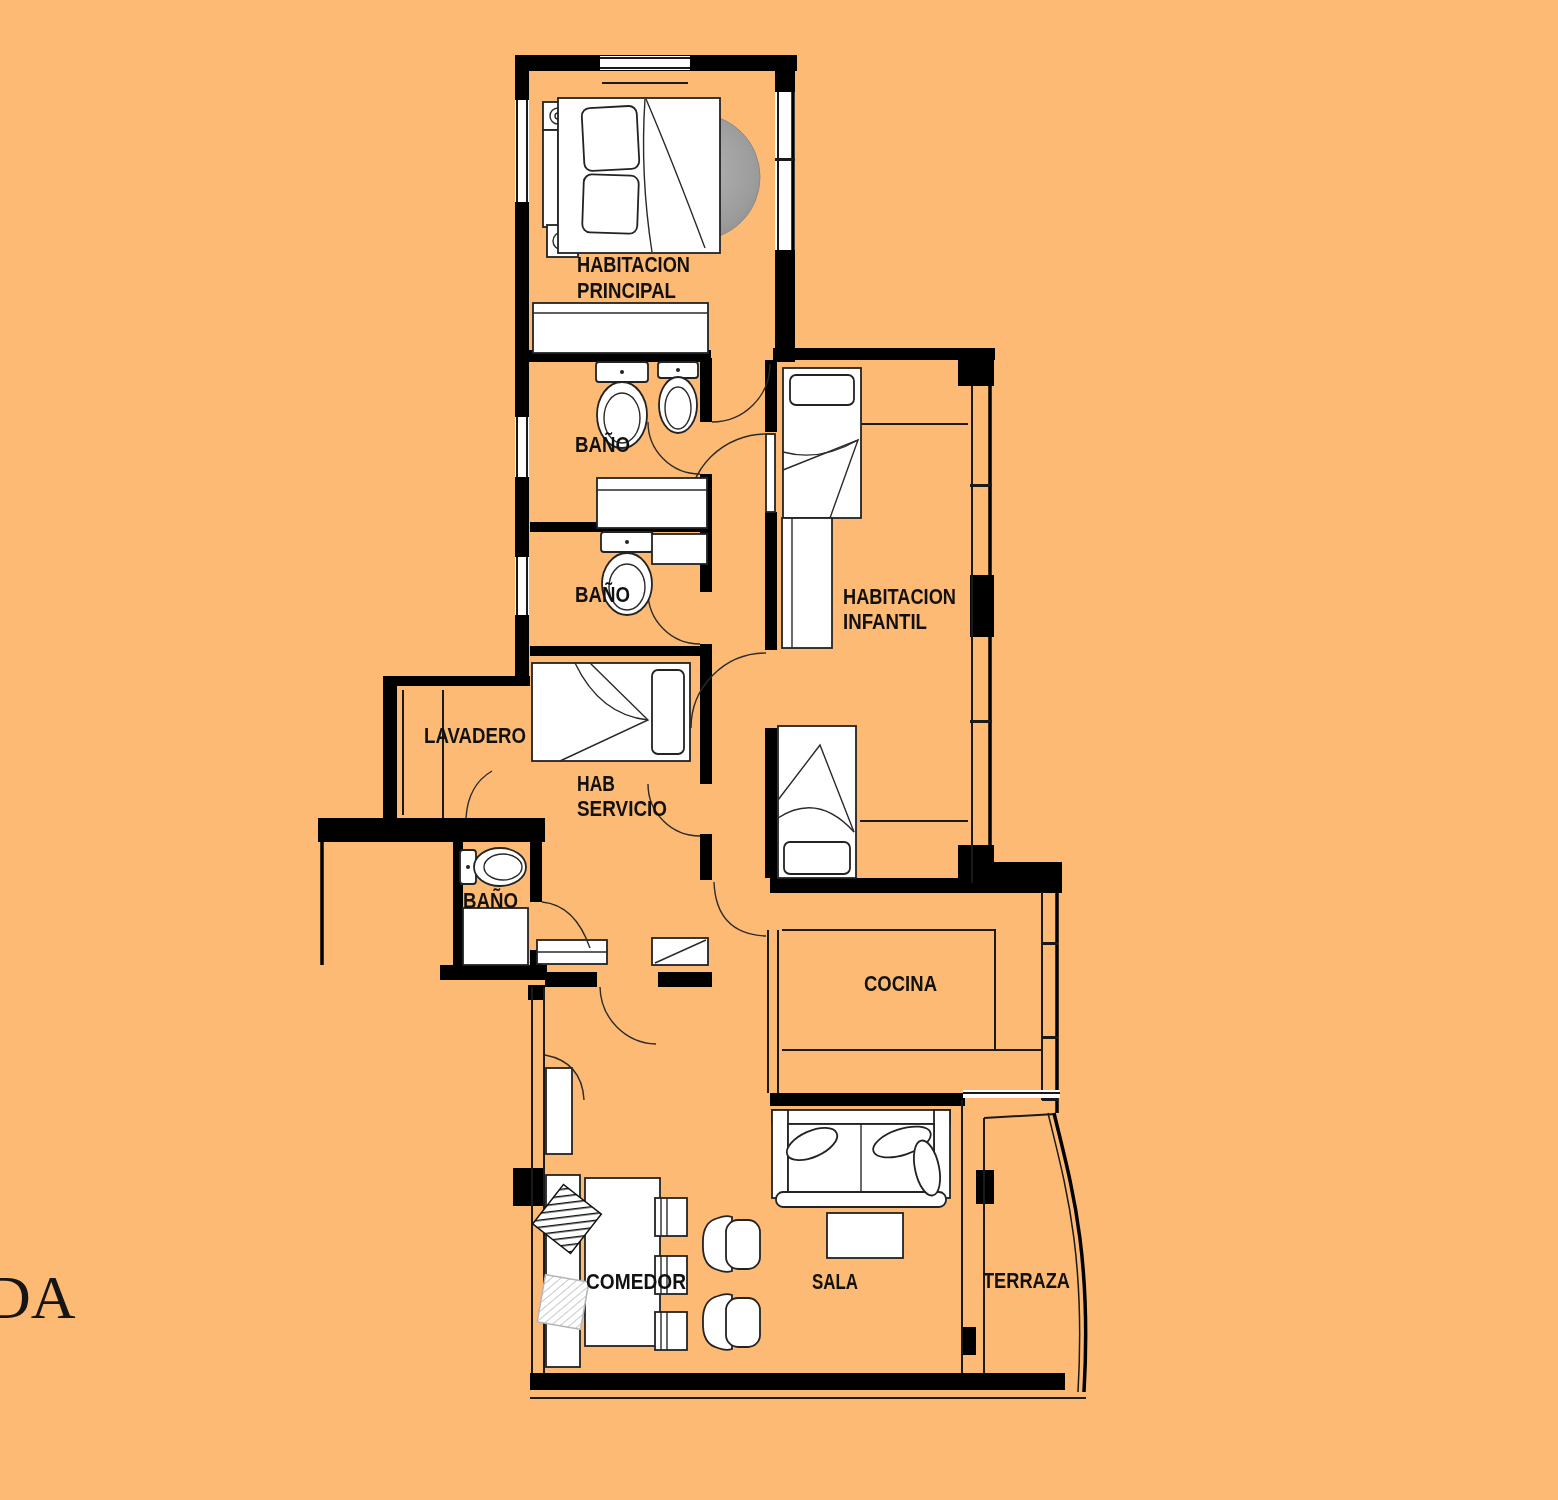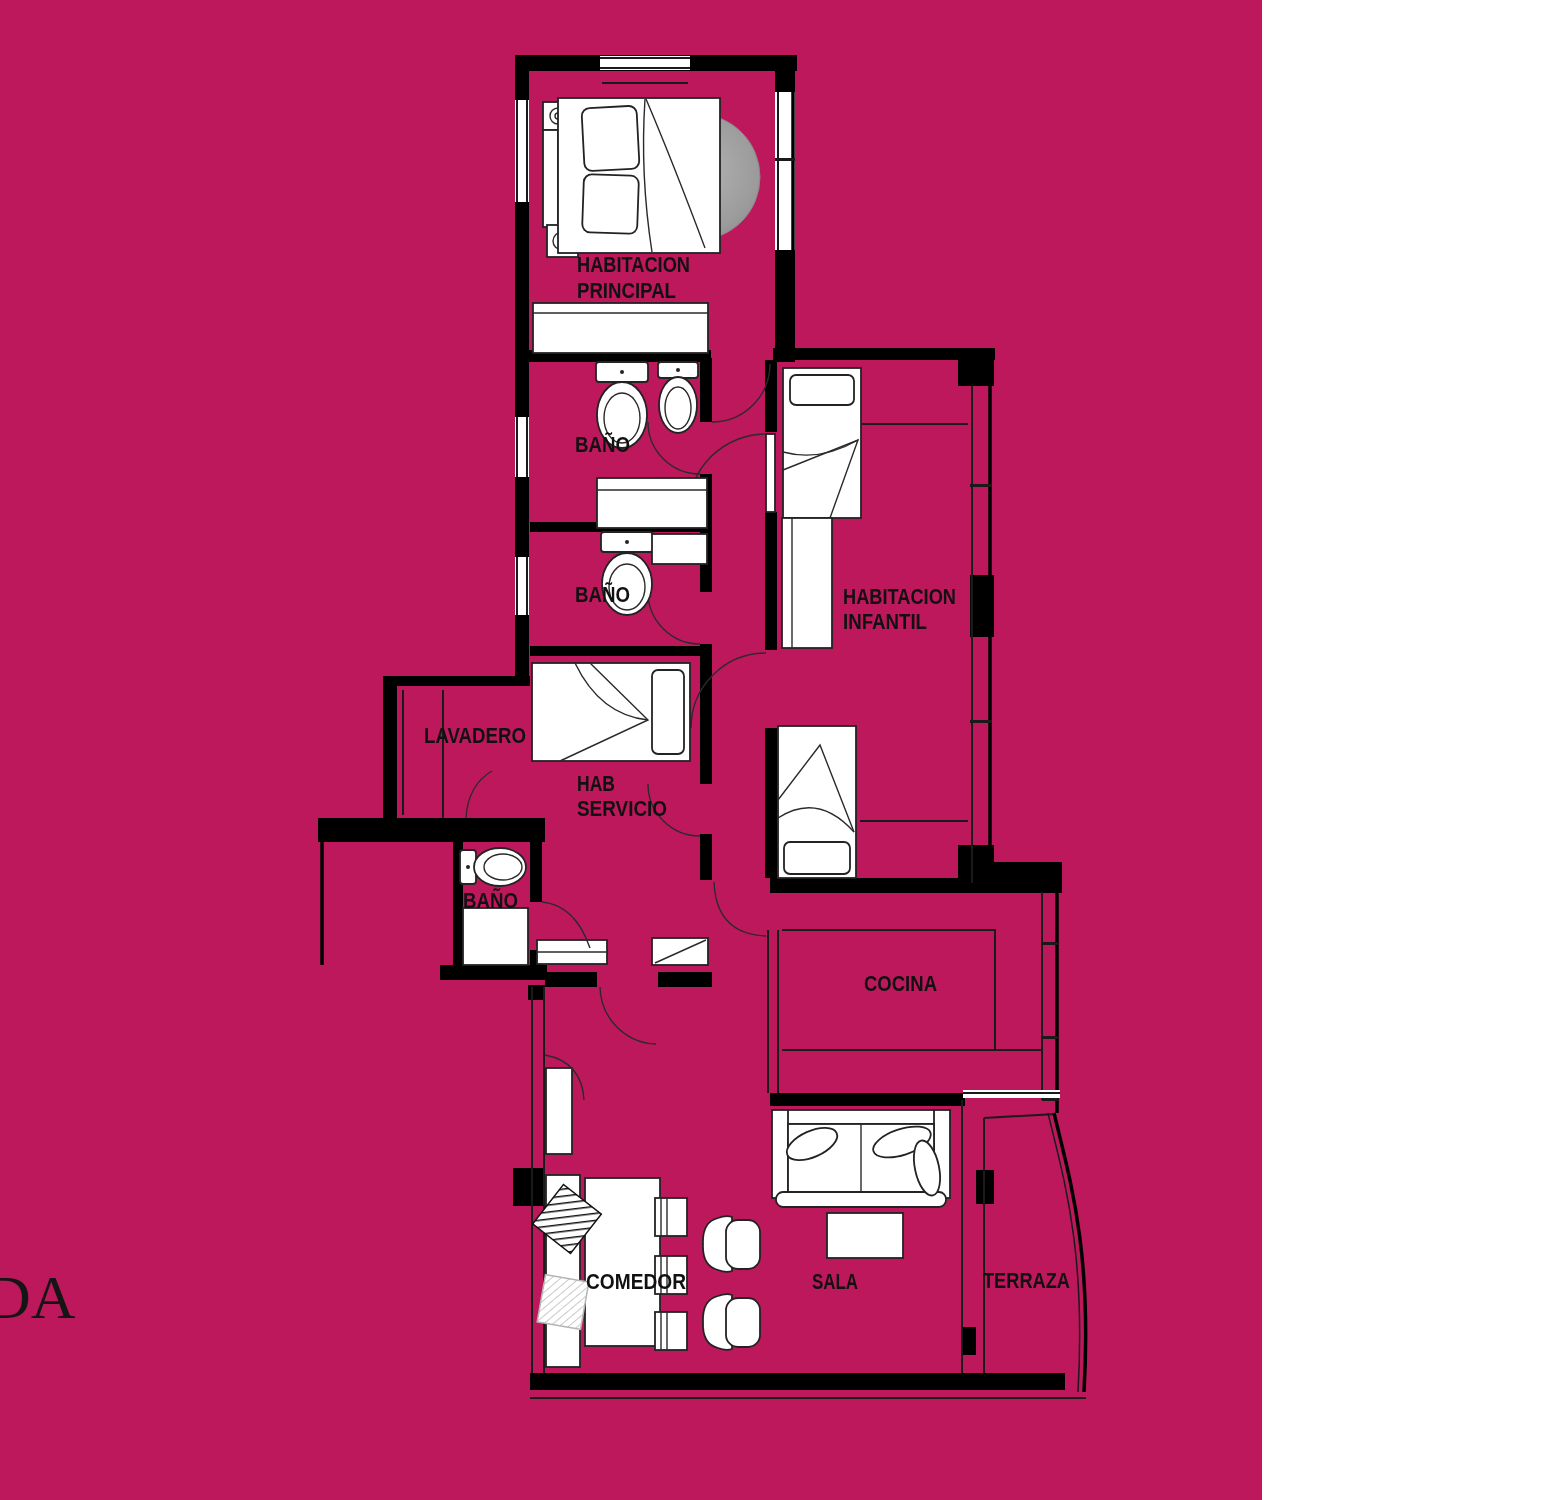--- a/index.html
+++ b/index.html
@@ -1,16 +1,16 @@
 <!DOCTYPE html>
 <html><head>
 <meta charset="utf-8">
 <style>
   html,body{margin:0;padding:0;background:#ffffff;}
-  .page{position:relative;width:1262px;height:1500px;background:#be185d;overflow:hidden;
+  .page{position:relative;width:1558px;height:1500px;background:#fdba74;overflow:hidden;
         font-family:"Liberation Sans",sans-serif;}
   svg{display:block;}
   .wall{fill:#000000;stroke:none;}
   .thin{stroke:#1a1a1a;stroke-width:2;fill:none;}
   .thin15{stroke:#1a1a1a;stroke-width:1.5;fill:none;}
   .thin3{stroke:#000000;stroke-width:3.5;fill:none;}
   .furn{stroke:#232323;stroke-width:1.8;fill:#ffffff;}
   .furnln{stroke:#2a2a2a;stroke-width:1.4;fill:none;}
   .arc{stroke:#2b2b2b;stroke-width:1.4;fill:none;}
   .plan-label{font-family:"Liberation Sans",sans-serif;font-weight:bold;font-size:22px;

